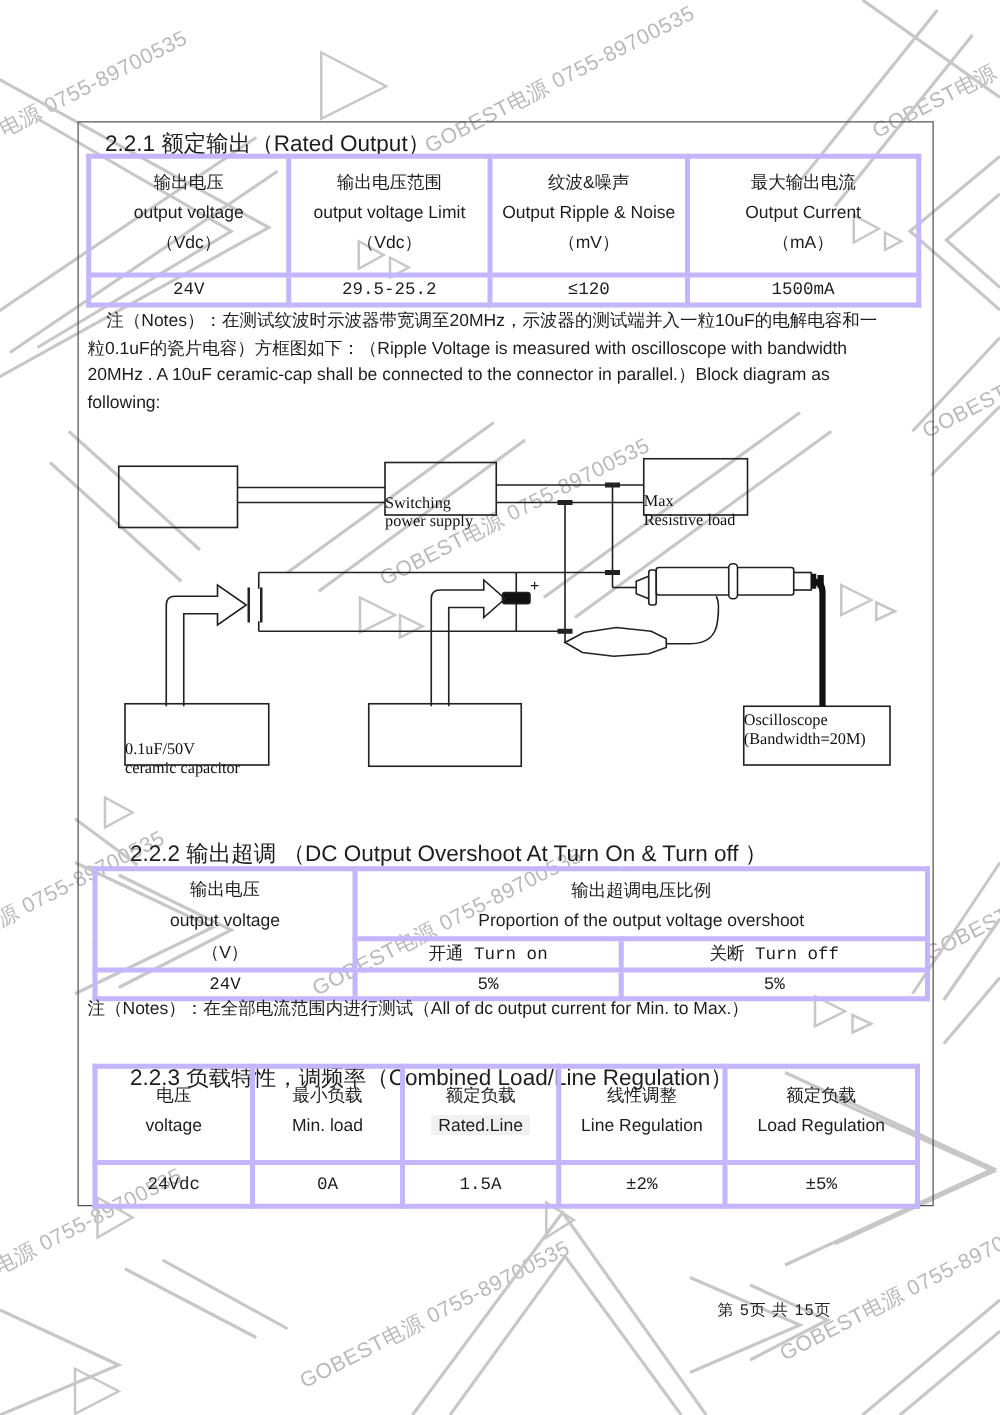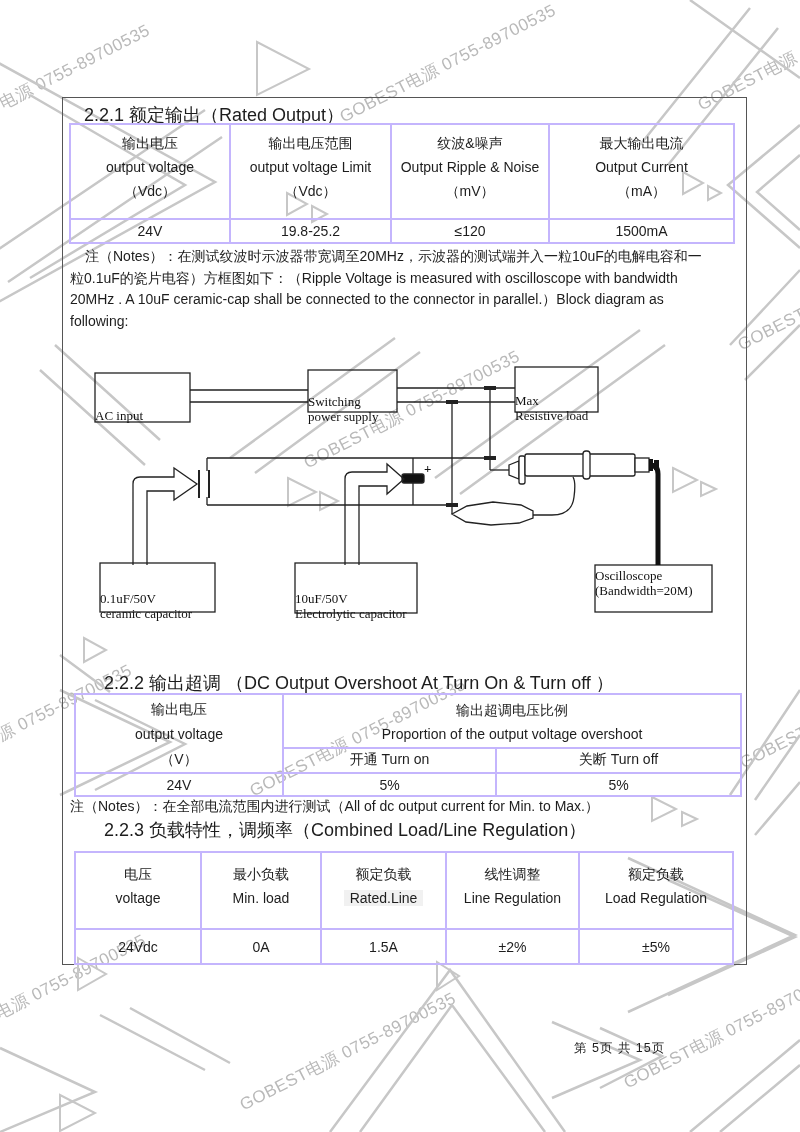--- a/index.html
+++ b/index.html
@@ -5,24 +5,24 @@
   html,body{margin:0;padding:0;}
   body{width:800px;height:1132px;position:relative;overflow:hidden;background:#ffffff;
        font-family:"Liberation Sans","DejaVu Sans",sans-serif;color:#222;}
   .layer{position:absolute;left:0;top:0;width:800px;height:1132px;pointer-events:none;}
   .wm-text{position:absolute;white-space:nowrap;color:#b9b9b9;font-size:17px;
            transform:rotate(-27deg);transform-origin:center;letter-spacing:.5px;}
   .container{position:absolute;left:62px;top:97px;width:683px;height:866px;border:1px solid #555;}
   .heading{position:absolute;font-size:18px;color:#1d1d1d;white-space:nowrap;}
   .note{position:absolute;font-size:14px;line-height:21.5px;color:#1d1d1d;white-space:nowrap;}
   table.tbl{border-collapse:collapse;table-layout:fixed;position:absolute;background:transparent;}
-  table.tbl td{border:2px solid #c4b5fd;text-align:center;font-size:14px;color:#1d1d1d;padding:0;}
+  table.tbl td{border:4px solid #c4b5fd;text-align:center;font-size:14px;color:#1d1d1d;padding:0;}
   .hdr{vertical-align:top;}
   .hdr .ln{line-height:24px;}
-  .val{vertical-align:middle;}
+  .val{vertical-align:middle;font-family:Liberation Mono, monospace;}
   .dlabel{position:absolute;font-family:"Liberation Serif","DejaVu Serif",serif;
           font-size:13px;line-height:15px;color:#111;display:flex;flex-direction:column;
           align-items:flex-start;justify-content:center;text-align:center;margin-top:18px;}
   .rated-hl{background:#f1f1f1;padding:0 6px;}
   .footer-tbl td{font-size:11px;font-weight:bold;border:1px solid #333;}
   .pageinfo{position:absolute;font-size:12.5px;color:#1d1d1d;letter-spacing:1px;}
   .plus{position:absolute;font-family:"Liberation Serif",serif;font-size:13px;font-weight:bold;color:#111;}
 </style>
 </head>
 <body>
@@ -138,53 +138,46 @@
         <div class="ln">（mV）</div>
       </td>
       <td class="hdr" style="padding-top:6px">
         <div class="ln">最大输出电流</div>
         <div class="ln">Output Current</div>
         <div class="ln">（mA）</div>
       </td>
     </tr>
     <tr style="height:24px">
       <td class="val">24V</td>
-      <td class="val">19.8-25.2</td>
+      <td class="val">29.5-25.2</td>
       <td class="val">≤120</td>
       <td class="val">1500mA</td>
     </tr>
   </tbody>
     </table>
 
   <div class="note" style="left:70px;top:246px">
     <div style="padding-left:15px">注（Notes）：在测试纹波时示波器带宽调至20MHz，示波器的测试端并入一粒10uF的电解电容和一</div>
     <div>粒0.1uF的瓷片电容）方框图如下：（Ripple Voltage is measured with oscilloscope with bandwidth</div>
     <div>20MHz . A 10uF ceramic-cap shall be connected to the connector in parallel.）Block diagram as</div>
     <div>following:</div>
   </div>
 
-  <div class="dlabel" style="left:95px;top:373px;width:95px;height:49px">
-    <span>AC input</span>
-  </div>
   <div class="dlabel" style="left:308px;top:370px;width:89px;height:42px">
     <span>Switching</span>
     <span>power supply</span>
   </div>
   <div class="dlabel" style="left:515px;top:367px;width:97px;height:45px">
     <span>Max</span>
     <span>Resistive load</span>
   </div>
   <div class="plus" style="left:424px;top:461px">+</div>
   <div class="dlabel" style="left:100px;top:563px;width:115px;height:49px">
     <span>0.1uF/50V</span>
     <span>ceramic capacitor</span>
-  </div>
-  <div class="dlabel" style="left:295px;top:563px;width:122px;height:50px">
-    <span>10uF/50V</span>
-    <span>Electrolytic capacitor</span>
   </div>
   <div class="dlabel" style="left:595px;top:534px;width:117px;height:62px">
     <span>Oscilloscope</span>
     <span>(Bandwidth=20M)</span>
   </div>
 
   <div class="heading" style="left:104px;top:671px">2.2.2  输出超调 （DC Output Overshoot At Turn On &amp; Turn off ）</div>
 
   <table class="tbl" style="left:74px;top:693px;width:666px">
     <colgroup>
@@ -211,21 +204,21 @@
     <tr style="height:23px">
       <td class="val">24V</td>
       <td class="val">5%</td>
       <td class="val">5%</td>
     </tr>
   </tbody>
     </table>
 
   <div class="note" style="left:70px;top:796px">注（Notes）：在全部电流范围内进行测试（All of dc output current for Min. to Max.）</div>
 
-  <div class="heading" style="left:104px;top:818px">2.2.3 负载特性，调频率（Combined Load/Line Regulation）</div>
+  <div class="heading" style="left:104px;top:850px">2.2.3 负载特性，调频率（Combined Load/Line Regulation）</div>
 
   <table class="tbl" style="left:74px;top:851px;width:658px">
     <colgroup>
         <col style="width:126px">
         <col style="width:120px">
         <col style="width:125px">
         <col style="width:133px">
         <col style="width:154px">
       </colgroup>
     <tbody>

